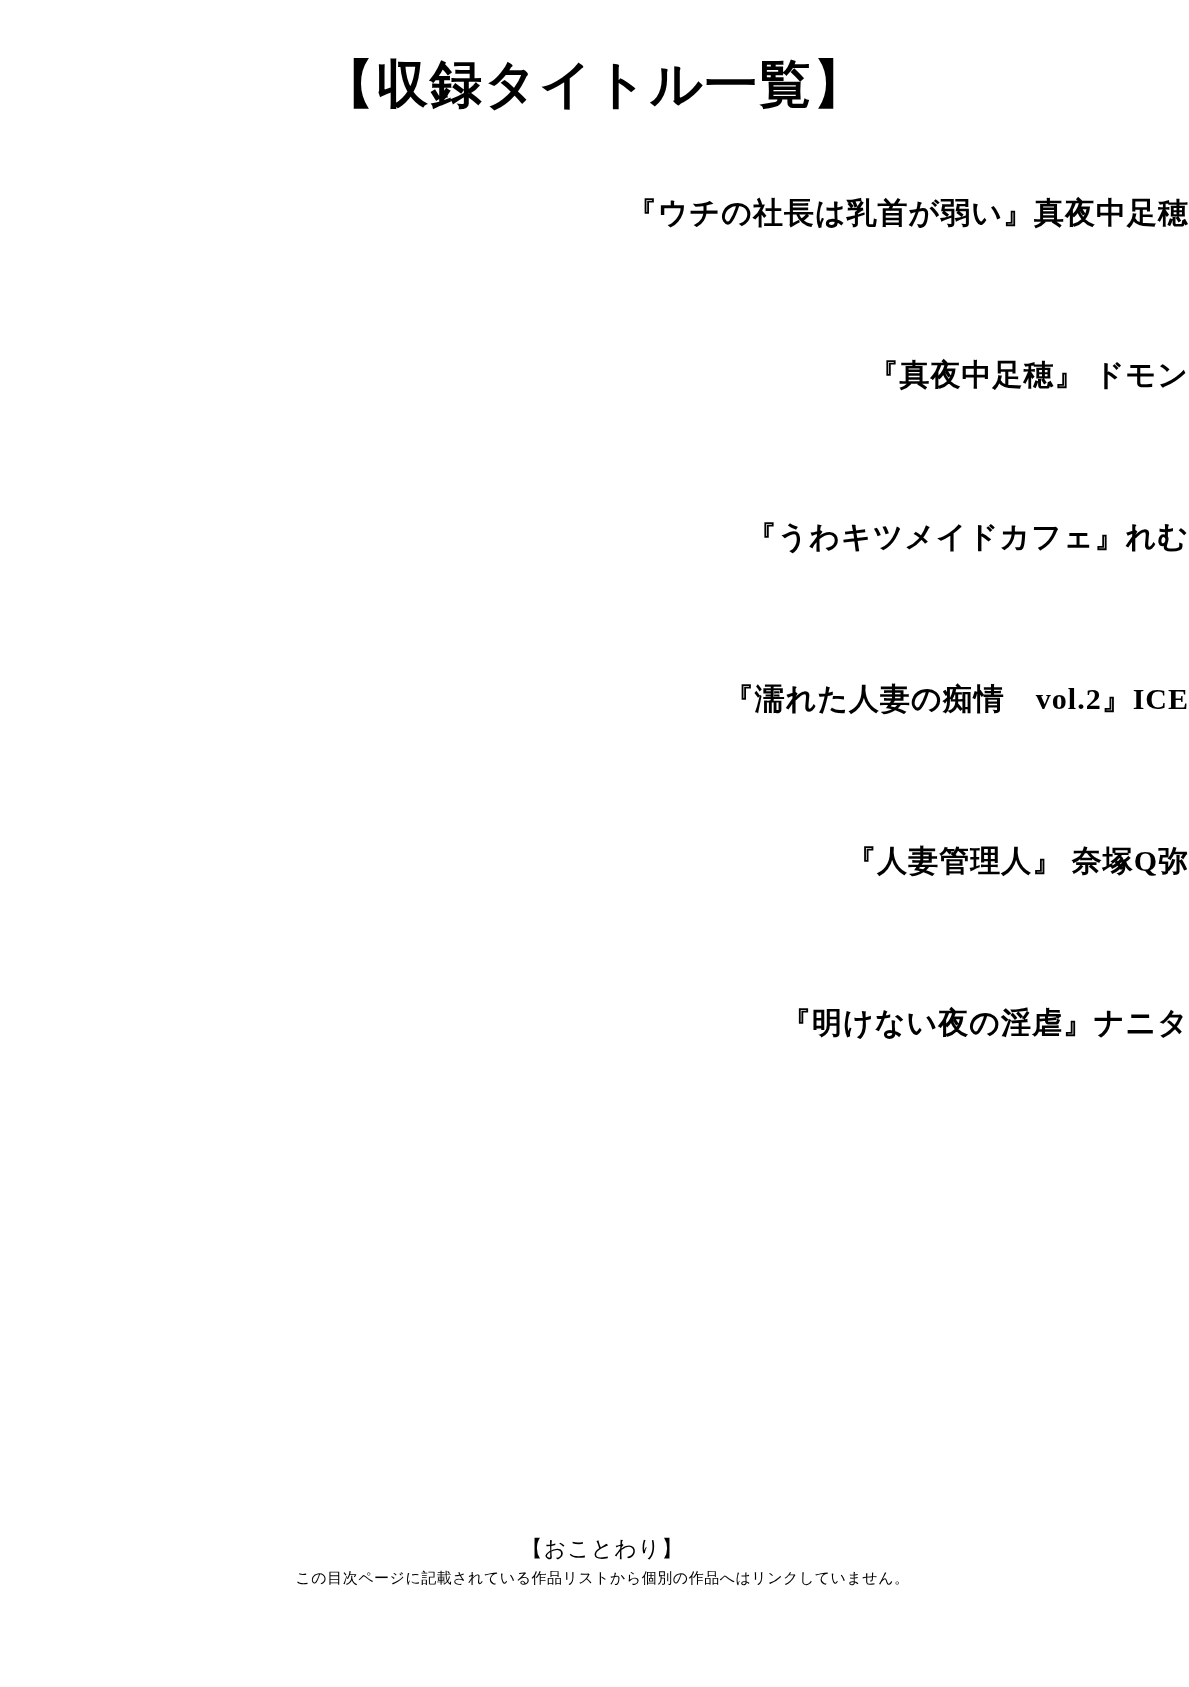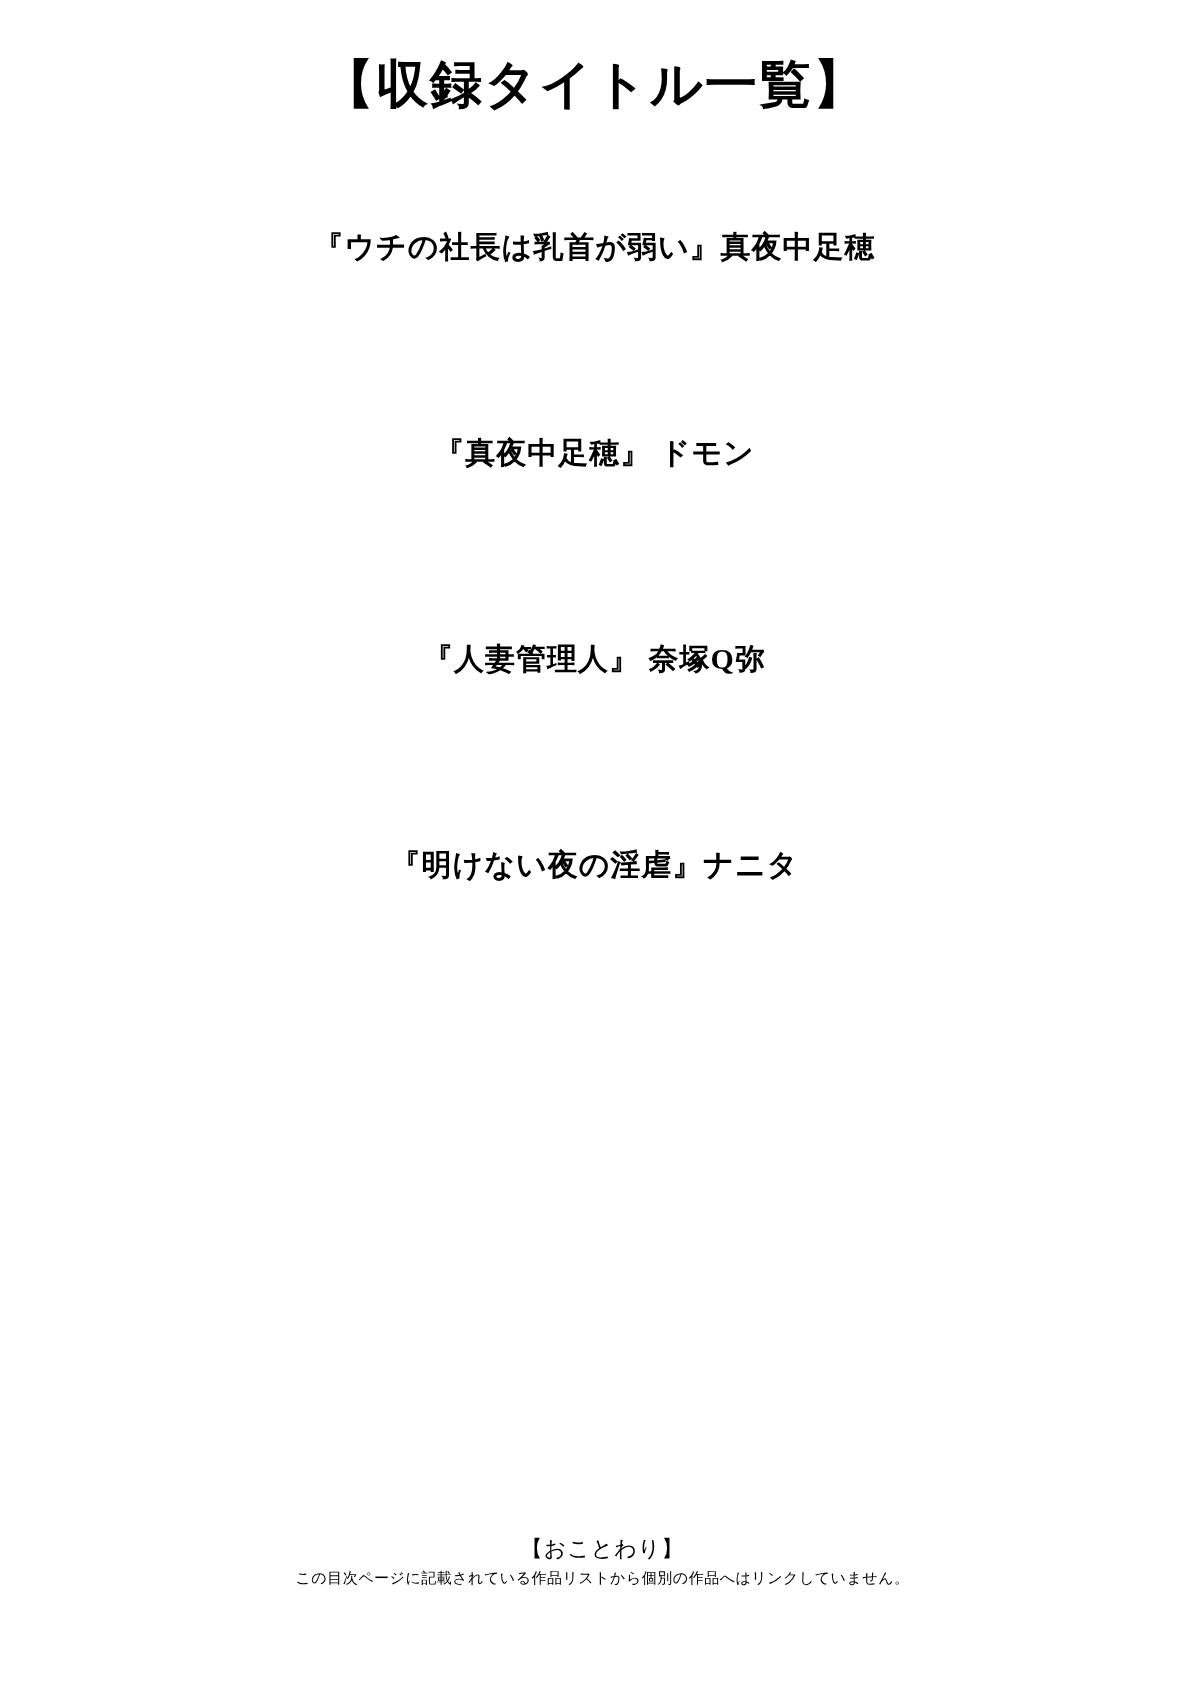--- a/index.html
+++ b/index.html
@@ -25,26 +25,25 @@
   }
   .page-title {
     font-size: 52px;
     font-weight: bold;
     letter-spacing: 2px;
     margin-top: 54px;
     text-align: center;
     line-height: 1.2;
   }
   .title-list {
-    margin-top: 110px;
+    margin-top: 76px;
     width: 100%;
     display: flex;
     flex-direction: column;
-    align-items: center;
-    gap: 44px;
+    align-items: flex-end;
   }
   .title-entry {
     font-size: 30px;
     font-weight: bold;
     text-align: center;
     letter-spacing: 1px;
     line-height: 1.4;
     margin-bottom: 120px;
     white-space: pre;
   }
@@ -73,20 +72,22 @@
 </head>
 <body>
 
 <div class="page">
 
   <div class="page-title">【収録タイトル一覧】</div>
 
   <div class="title-list">
     <div class="title-entry">『ウチの社長は乳首が弱い』真夜中足穂</div>
     <div class="title-entry">『真夜中足穂』 ドモン</div>
+    <div class="title-entry">『うわキツメイドカフェ』れむ</div>
+    <div class="title-entry">『濡れた人妻の痴情　vol.2』ICE</div>
     <div class="title-entry">『人妻管理人』 奈塚Q弥</div>
     <div class="title-entry">『明けない夜の淫虐』ナニタ</div>
   </div>
 
   <div class="notice">
     <div class="notice-heading">【おことわり】</div>
     <div class="notice-line">この目次ページに記載されている作品リストから個別の作品へはリンクしていません。</div>
   </div>
 
 </div>

